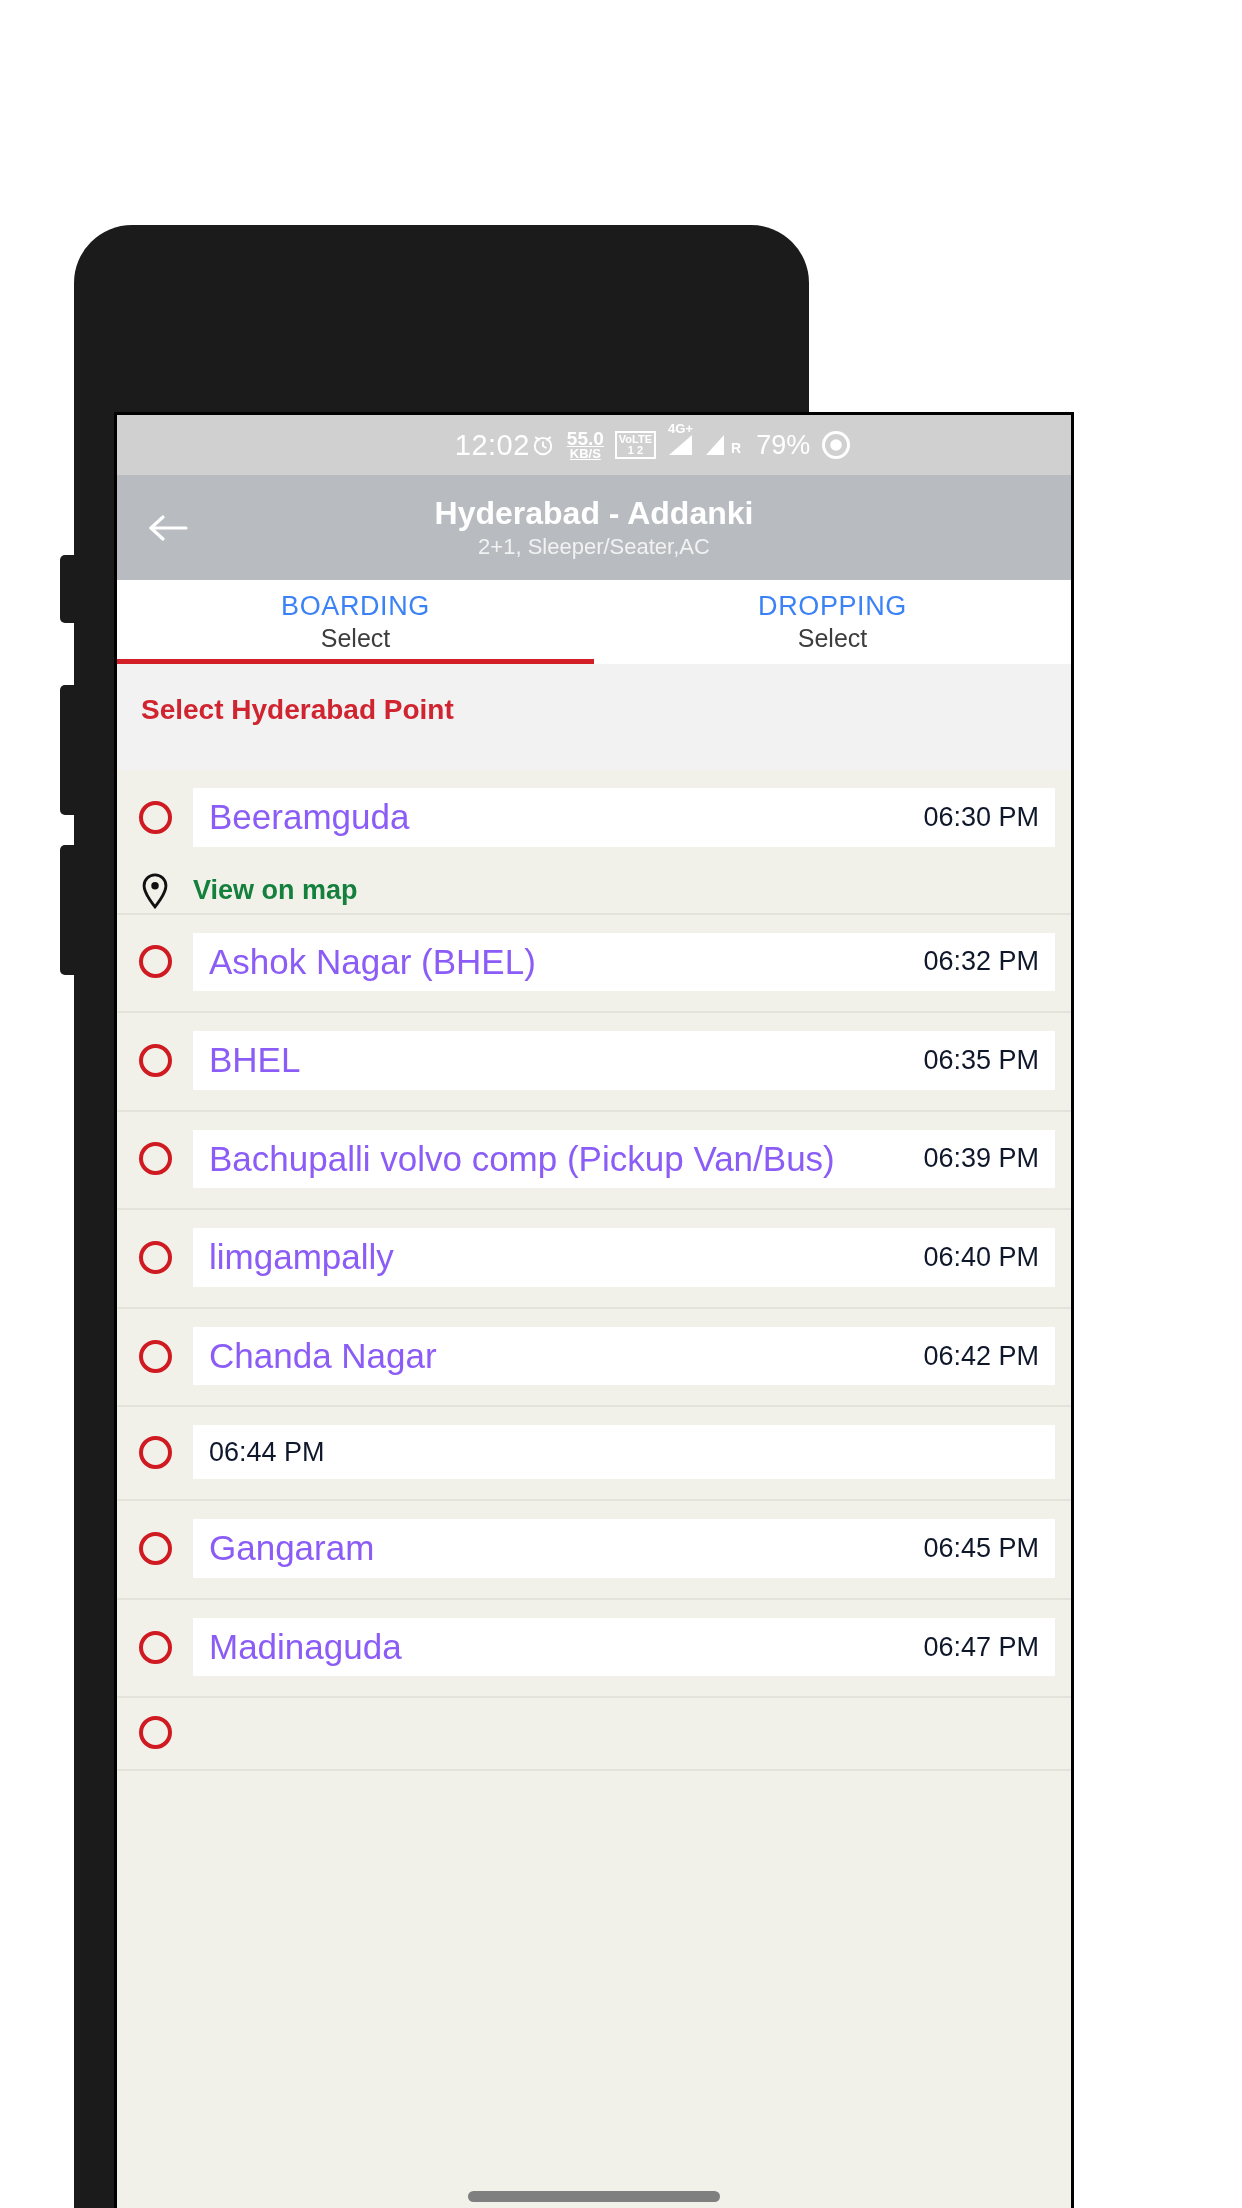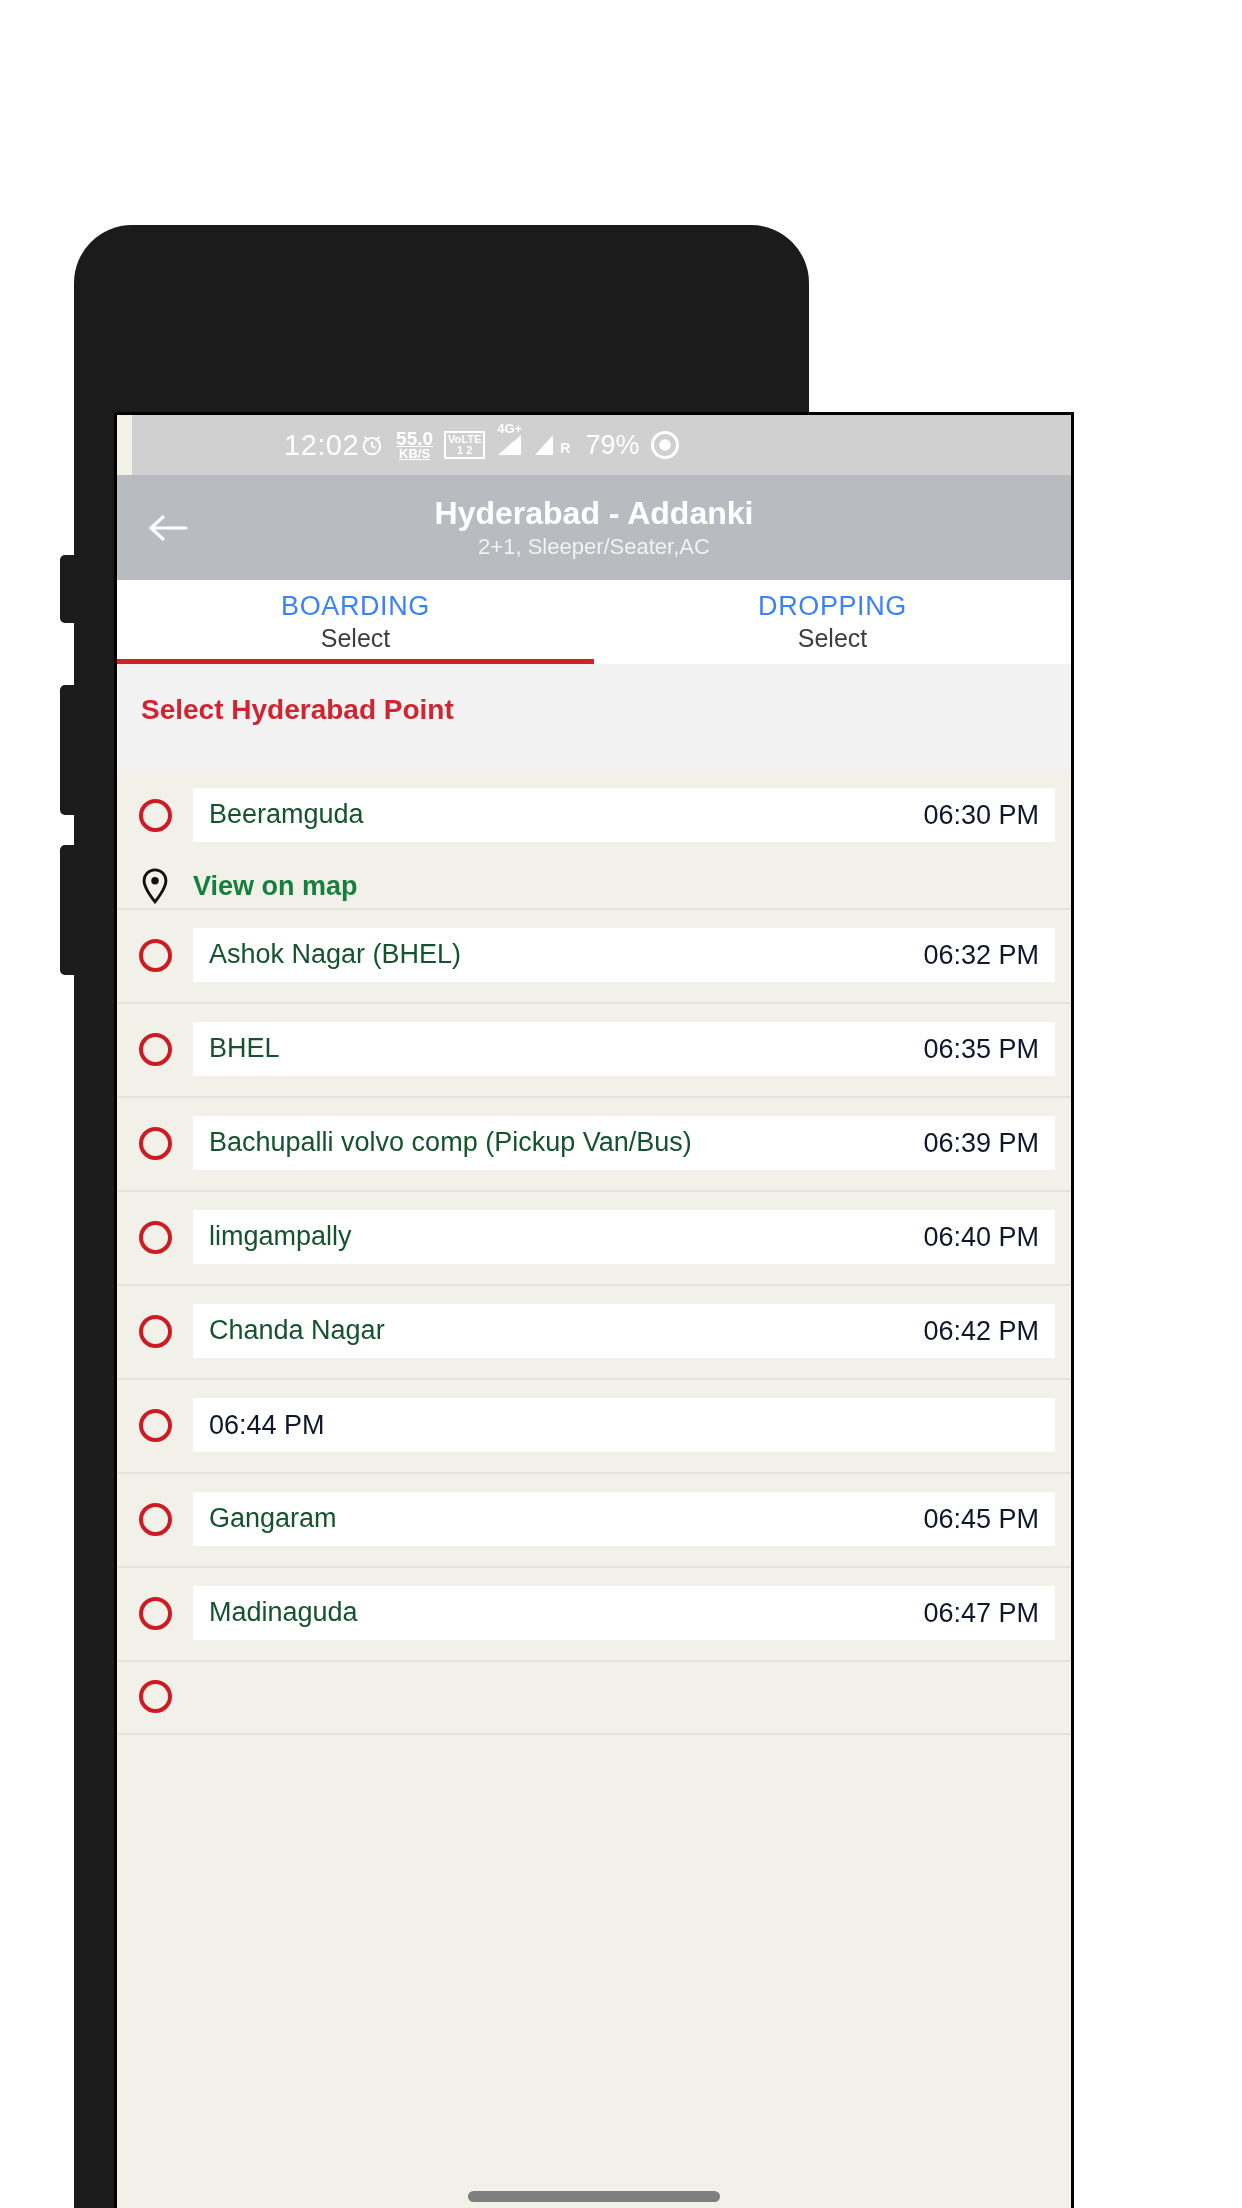--- a/index.html
+++ b/index.html
@@ -44,24 +44,23 @@
     border-left: 3px solid #000;
     border-right: 3px solid #000;
   }
 
   
   #status-bar {
     height: 60px;
     background: #d0d0d0;
     display: flex;
     align-items: center;
-    justify-content: flex-start;
+    justify-content: center;
     padding: 0 34px 0 0;
     color: #ffffff;
-    margin-left: 15px;
   }
   #status-time {
     font-size: 29px;
     font-weight: 400;
     color: #ffffff;
     margin-left: 152px;
     letter-spacing: 0.5px;
   }
   #status-icons {
     display: flex;
@@ -173,22 +172,22 @@
     flex: 1;
     background: #ffffff;
     display: flex;
     align-items: center;
     min-height: 54px;
     padding: 6px 16px 6px 16px;
     margin-right: 16px;
   }
   .point-name {
     flex: 1;
-    font-size: 27px;
-    color: #14532d;
+    font-size: 35px;
+    color: #8b5cf6;
     line-height: 1.33;
     padding-right: 14px;
   }
   .point-time {
     font-size: 27px;
     color: #0f172a;
     white-space: nowrap;
   }
   .map-link-row {
     display: flex;

